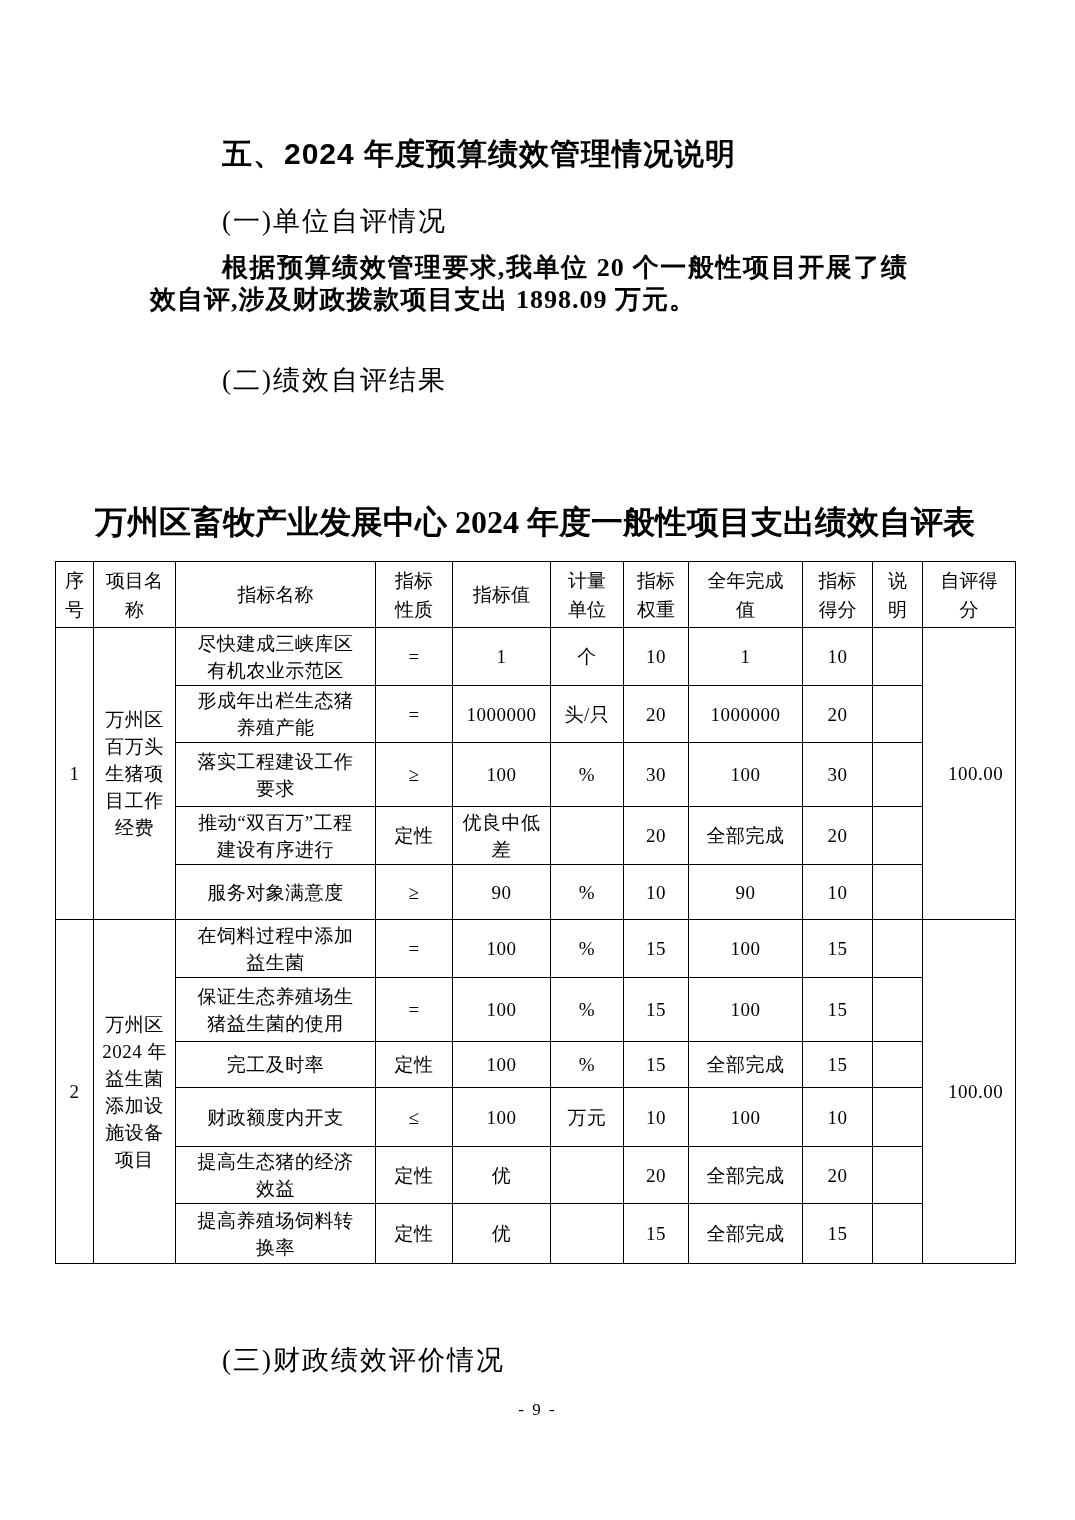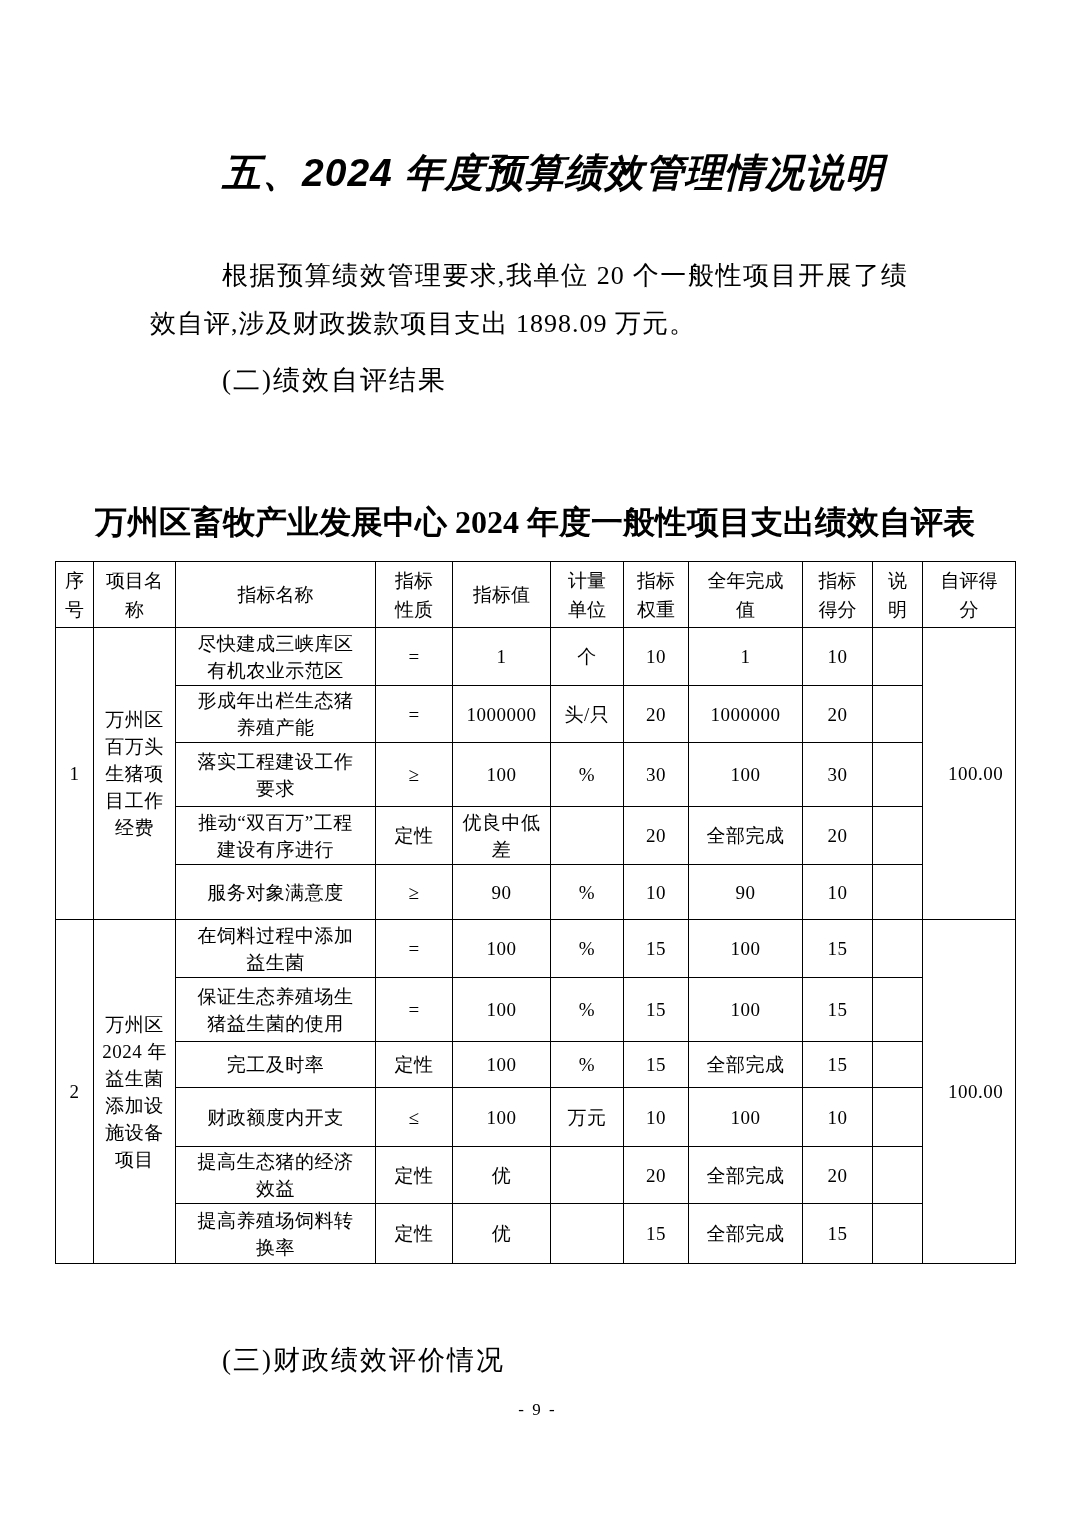--- a/index.html
+++ b/index.html
@@ -1,35 +1,35 @@
 <!DOCTYPE html>
 <html><head>
 <meta charset="utf-8">
 <style>
   html,body { margin:0; padding:0; background:#ffffff; }
   body { width:1075px; height:1520px; font-family:"Liberation Serif", serif; color:#000; }
   .page { position:relative; width:1075px; height:1520px; background:#fff; overflow:hidden; }
 
   .heading {
-    position:absolute; left:222px; top:146px;
+    position:absolute; left:222px; top:134px;
     font-family:"Liberation Sans", sans-serif;
-    font-weight:bold; font-size:39px; letter-spacing:1px; white-space:nowrap;font-style:italic;
+    font-weight:bold; font-size:30px; letter-spacing:1px; white-space:nowrap;
   }
   .section-title {
     position:absolute; left:222px;
     font-size:27px; letter-spacing:2px; white-space:nowrap;
   }
   .s1 { top:203px; }
   .s2 { top:362px; }
   .s3 { top:1342px; }
 
   .body-para {
     position:absolute; left:150px; top:252px; width:758px;
-    font-size:26px; line-height:48px; letter-spacing:1px;
-    text-indent:72px; text-align:justify;
+    font-size:26px; line-height:32px; letter-spacing:1px;
+    text-indent:72px; text-align:justify;font-weight:bold;
   }
   .lead-line {
     position:absolute; left:222px; top:419px;
     font-size:26px; letter-spacing:1px; white-space:nowrap;
   }
   .s3-para {
     position:absolute; left:222px; top:1329px;
     font-size:26px; letter-spacing:1px; white-space:nowrap;
   }
 
@@ -65,20 +65,21 @@
     text-align:center; font-size:17px; letter-spacing:2px;
   }
 </style>
 </head>
 <body>
 
 <div class="page">
 
   <div class="heading">五、2024 年度预算绩效管理情况说明</div>
 
+  <div class="section-title s1">(一)单位自评情况</div>
 
   <div class="body-para">根据预算绩效管理要求,我单位 20 个一般性项目开展了绩效自评,涉及财政拨款项目支出 1898.09 万元。</div>
 
   <div class="section-title s2">(二)绩效自评结果</div>
 
 
   <div class="table-title">万州区畜牧产业发展中心 2024 年度一般性项目支出绩效自评表</div>
 
   <table class="eval-table">
     <colgroup>

